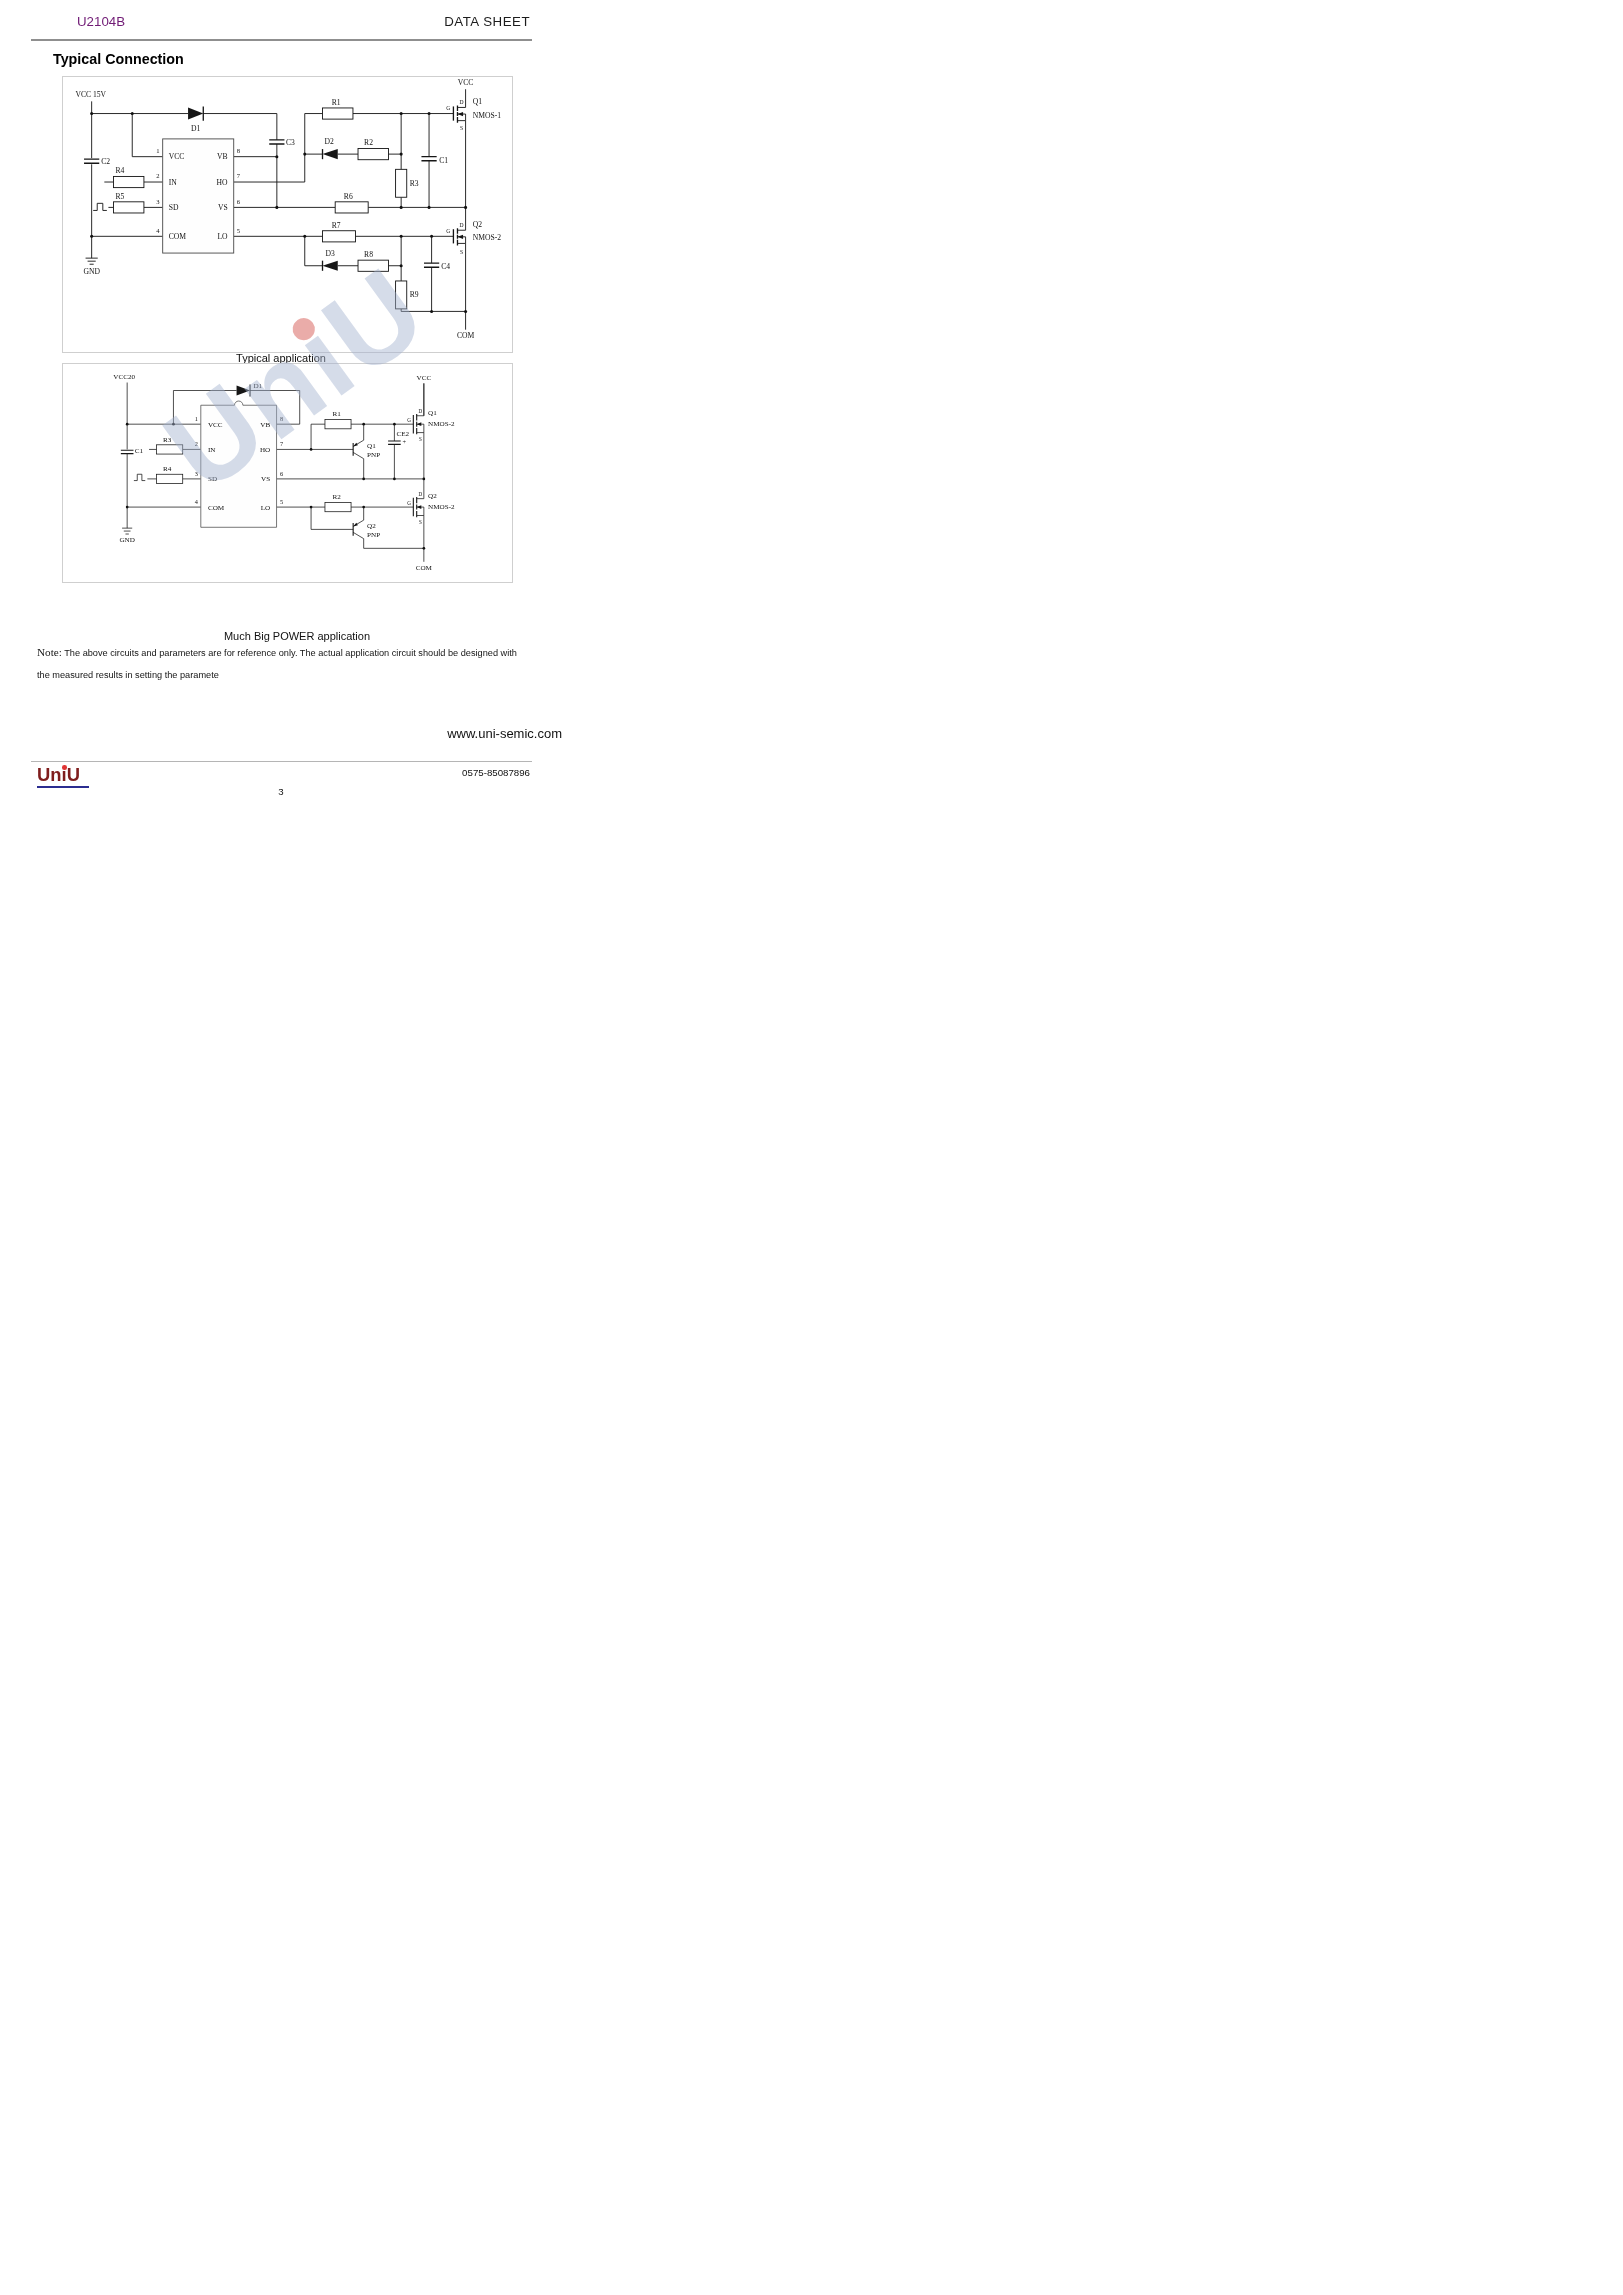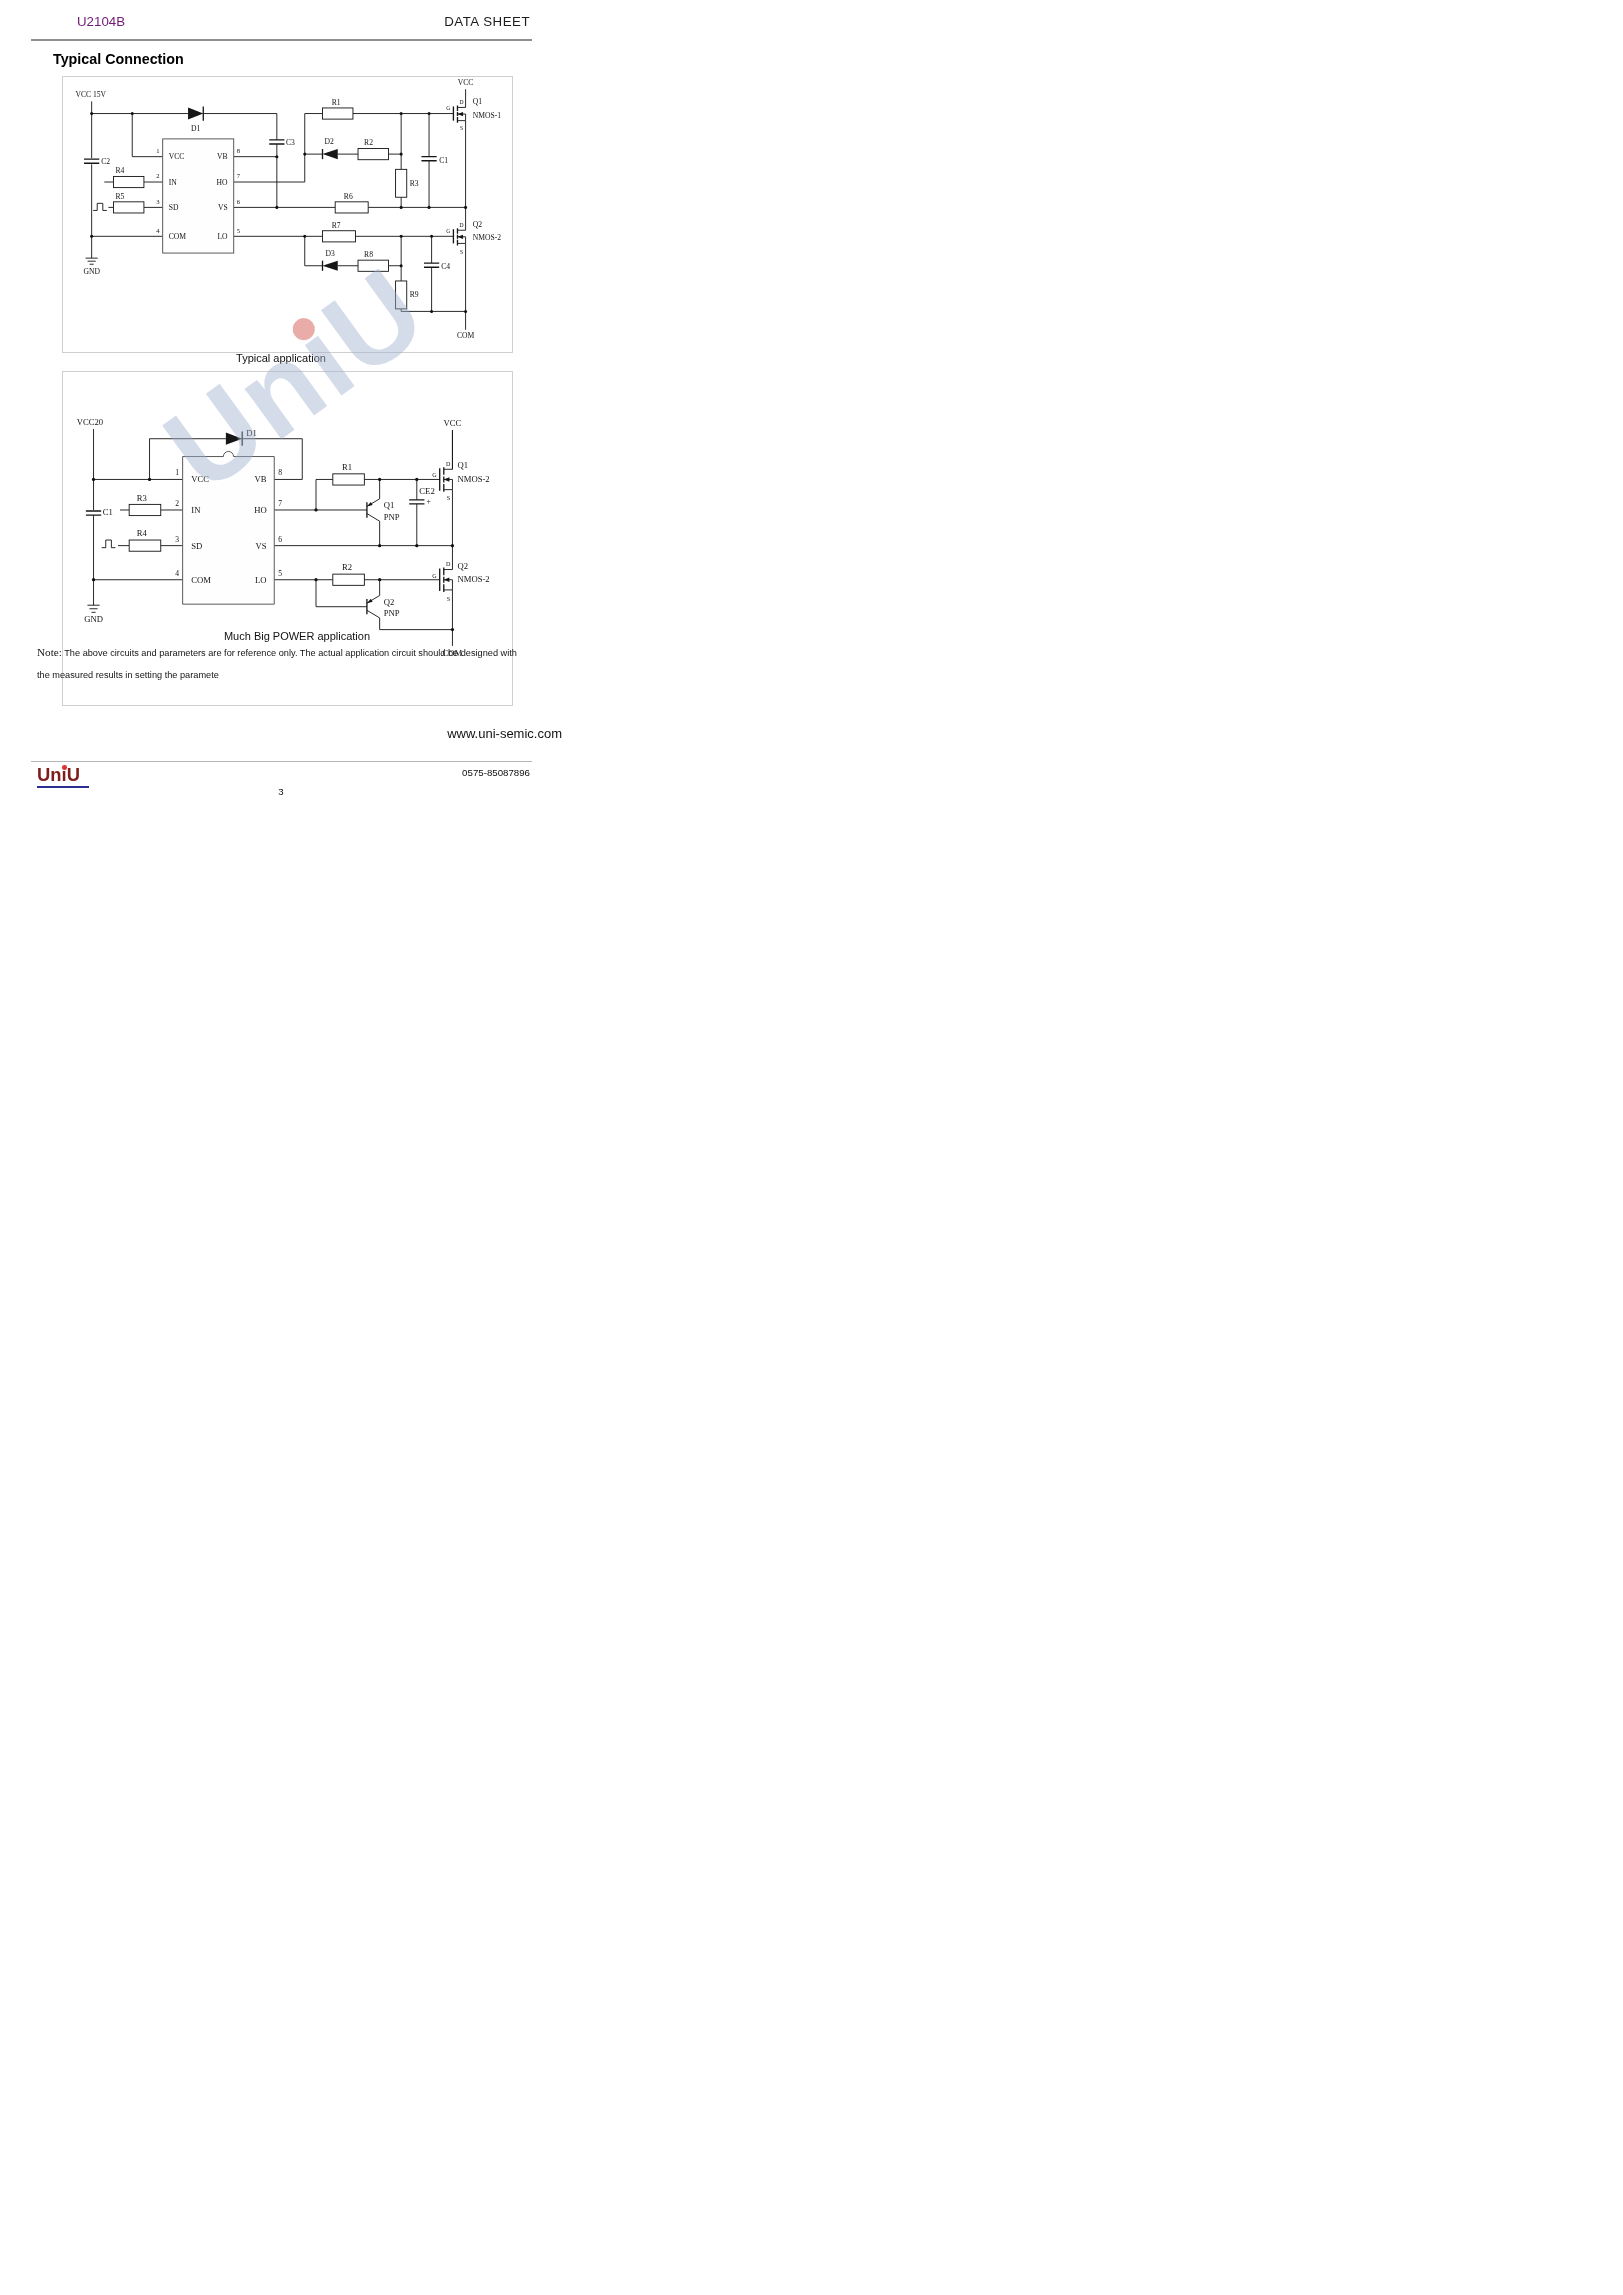--- a/index.html
+++ b/index.html
@@ -8,21 +8,21 @@
 
   
   .hdr-part { position:absolute; left:41px; top:14.3px; font-size:13.3px; color:#701a75;margin-left:36px; }
   .hdr-doc  { position:absolute; right:32px; top:14.3px; font-size:13.3px; letter-spacing:0.5px; color:#1c1c1c; }
   .hdr-rule { position:absolute; left:31px; top:39px; width:501px; height:1.5px; background:#8f8f8f; }
 
   .section-title { position:absolute; left:53px; top:51px; font-size:14.3px; font-weight:bold; color:#000; }
 
   .figure { position:absolute; border:0.5px solid #cfcfcf; }
   #fig1 { left:62px; top:76px; width:451px; height:277px; }
-  #fig2 { left:62px; top:371px; width:451px; height:335px; }
+  #fig2 { left:62px; top:363px; width:451px; height:220px; }
   .figure svg { display:block; width:100%; height:100%; }
 
   .caption { position:absolute; left:0; width:562px; text-align:center; font-size:11px; color:#111; }
   #cap1 { top:352px; }
   #cap2 { top:630px;margin-left:16px; }
 
   
   .wire  { stroke:#161616; stroke-width:1.8; fill:none; }
   .plate { stroke:#161616; stroke-width:2.6; fill:none; }
   .comp  { stroke:#161616; stroke-width:1.8; fill:#ffffff; }

